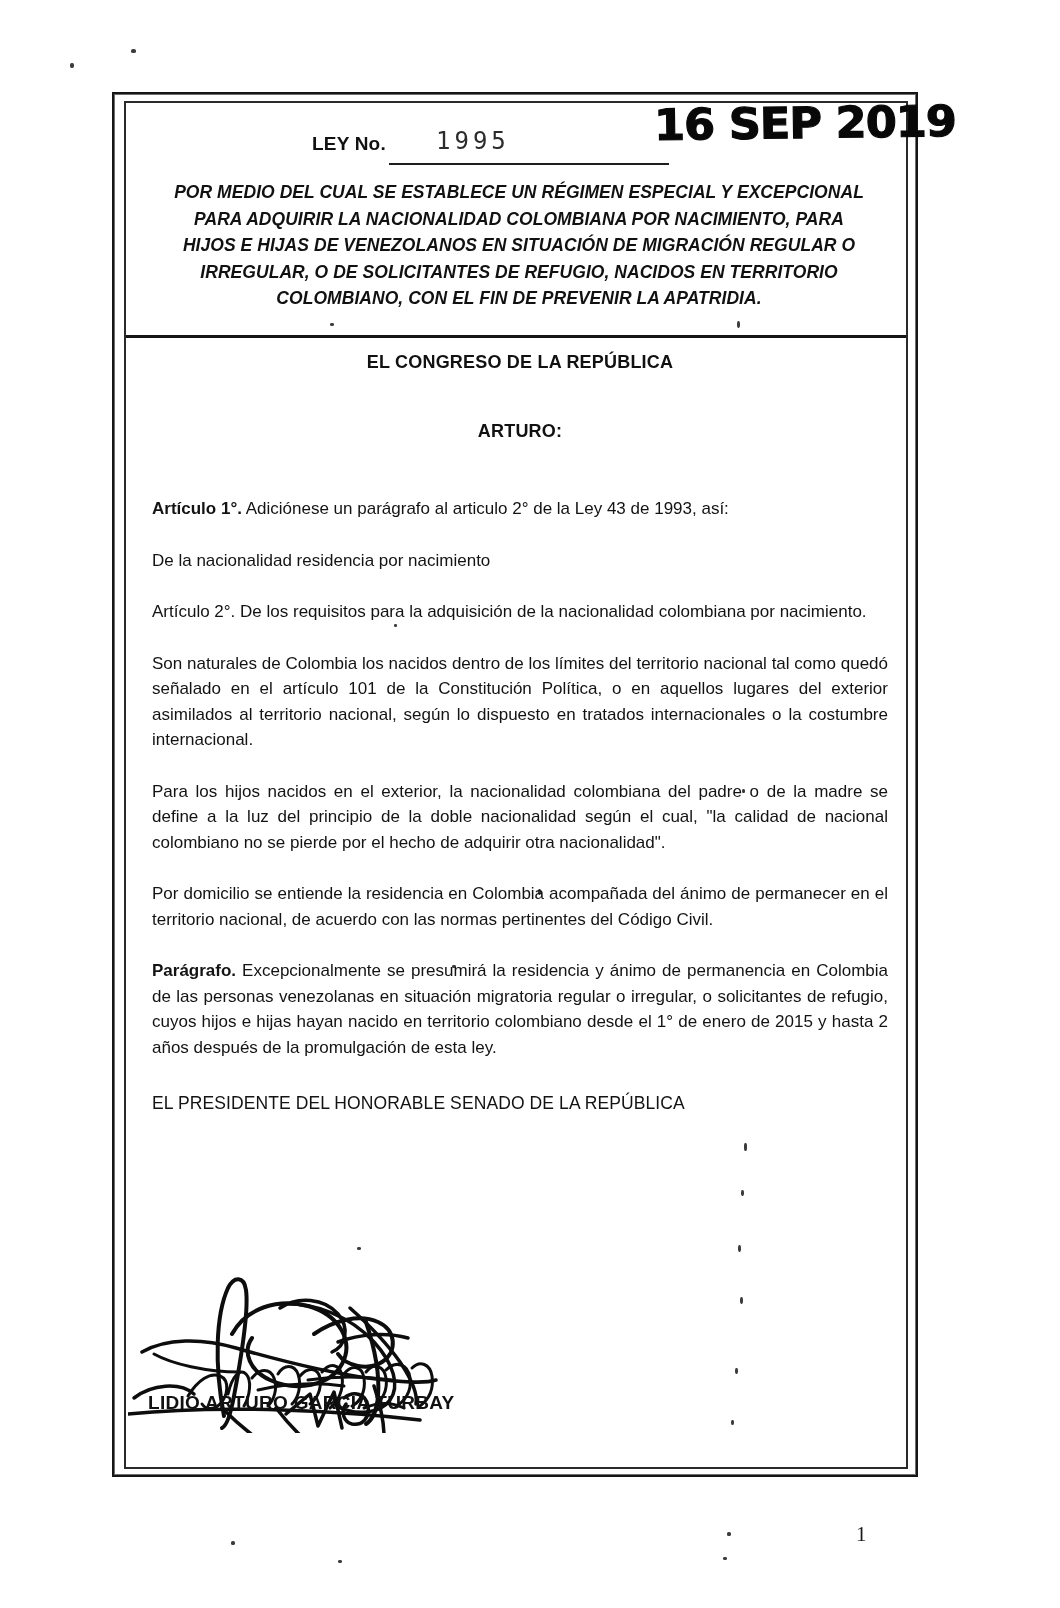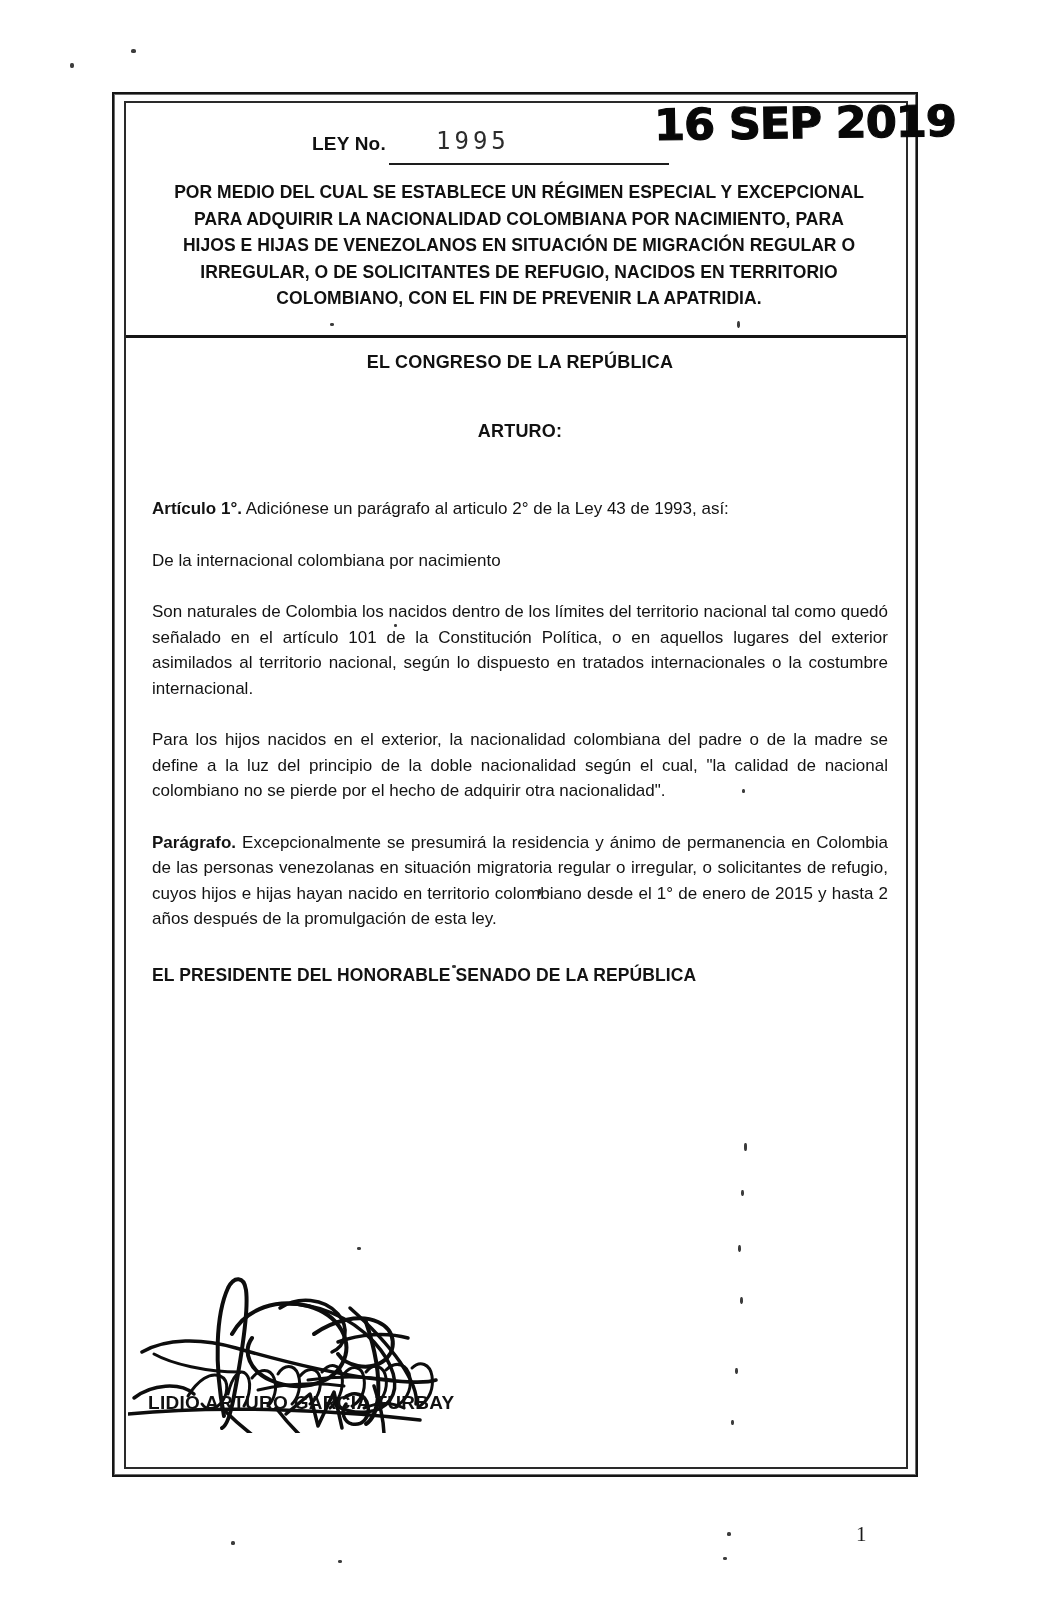--- a/index.html
+++ b/index.html
@@ -123,20 +123,21 @@
   #doc-title{
     position:absolute;
     left:48px;
     top:76px;
     width:690px;
     text-align:center;
     font-size:17.5px;
     font-weight:bold;
     line-height:1.52;
     letter-spacing:.05px;
+    font-style:italic;
   }
 
   
   #doc-body{
     position:absolute;
     left:152px;
     top:352px;
     width:736px;
   }
   .center-head{
@@ -157,21 +158,20 @@
   }
   .gap-lg{ margin-top:54px !important; }
   .gap-md{ margin-top:26px !important; }
   .lead{ font-weight:bold; }
 
   #presidente-line{
     margin-top:30px;
     font-size:17.5px;
     letter-spacing:.1px;
     text-align:left;
-    font-weight:bold;
   }
 
   
   #signature-area{
     position:absolute;
     left:128px;
     top:1268px;
     width:450px;
     height:165px;
   }
@@ -236,27 +236,29 @@
   </div>
 
   <div id="doc-body">
 
     <div id="congreso-heading" class="center-head">EL CONGRESO DE LA REPÚBLICA</div>
 
     <div id="decreta-heading" class="center-head">ARTURO:</div>
 
     <p class="para gap-lg"><span class="lead">Artículo 1°.</span><span> Adiciónese un parágrafo al articulo 2° de la Ley 43 de 1993, así:</span></p>
 
-    <p class="para gap-md">De la internacional colombiana por nacimiento</p>
-
+    <p class="para gap-md">De la nacionalidad residencia por nacimiento</p>
+
+    <p class="para gap-md">Artículo 2°. De los requisitos para la adquisición de la nacionalidad colombiana por nacimiento.</p>
 
     <p class="para gap-md">Son naturales de Colombia los nacidos dentro de los límites del territorio nacional tal como quedó señalado en el artículo 101 de la Constitución Política, o en aquellos lugares del exterior asimilados al territorio nacional, según lo dispuesto en tratados internacionales o la costumbre internacional.</p>
 
     <p class="para gap-md">Para los hijos nacidos en el exterior, la nacionalidad colombiana del padre o de la madre se define a la luz del principio de la doble nacionalidad según el cual, "la calidad de nacional colombiano no se pierde por el hecho de adquirir otra nacionalidad".</p>
 
+    <p class="para gap-md">Por domicilio se entiende la residencia en Colombia acompañada del ánimo de permanecer en el territorio nacional, de acuerdo con las normas pertinentes del Código Civil.</p>
 
     <p class="para gap-md"><span class="lead">Parágrafo.</span><span> Excepcionalmente se presumirá la residencia y ánimo de permanencia en Colombia de las personas venezolanas en situación migratoria regular o irregular, o solicitantes de refugio, cuyos hijos e hijas hayan nacido en territorio colombiano desde el 1° de enero de 2015 y hasta 2 años después de la promulgación de esta ley.</span></p>
 
 
     <p class="para" id="presidente-line">EL PRESIDENTE DEL HONORABLE SENADO DE LA REPÚBLICA</p>
   </div>
 
   <div id="signature-area">
     <svg id="signature-svg" width="450" height="165" viewBox="0 0 450 165" fill="none" stroke="#0d0d0d" stroke-linecap="round" stroke-linejoin="round" aria-hidden="true">
       <path d="M96 148 C86 96 88 46 100 20 C106 8 116 8 118 22 C121 44 112 96 106 128 C102 150 98 158 94 160" stroke-width="4"></path>

